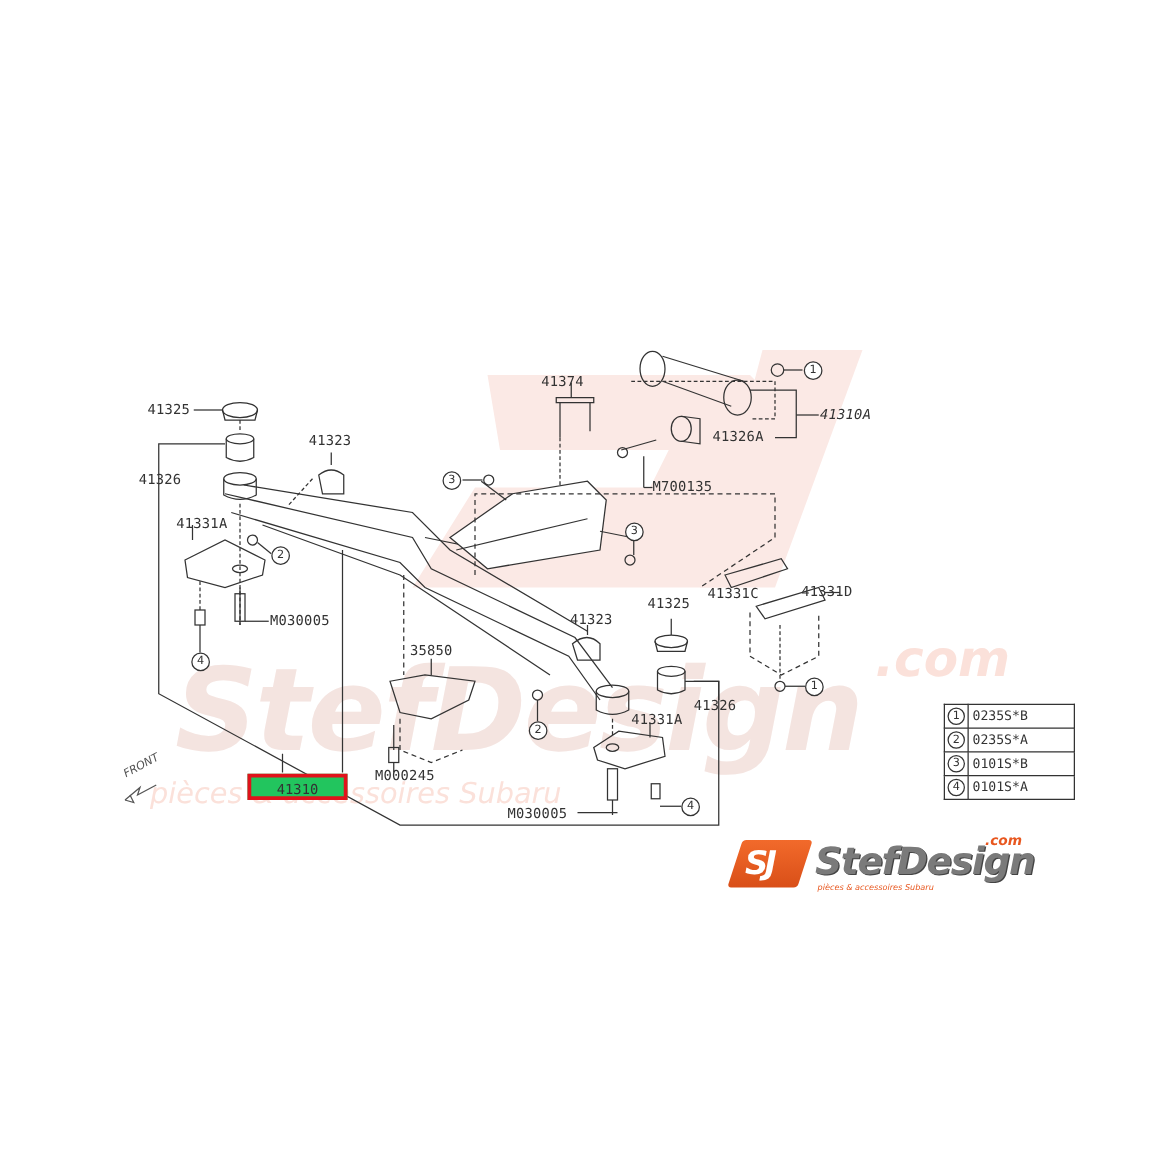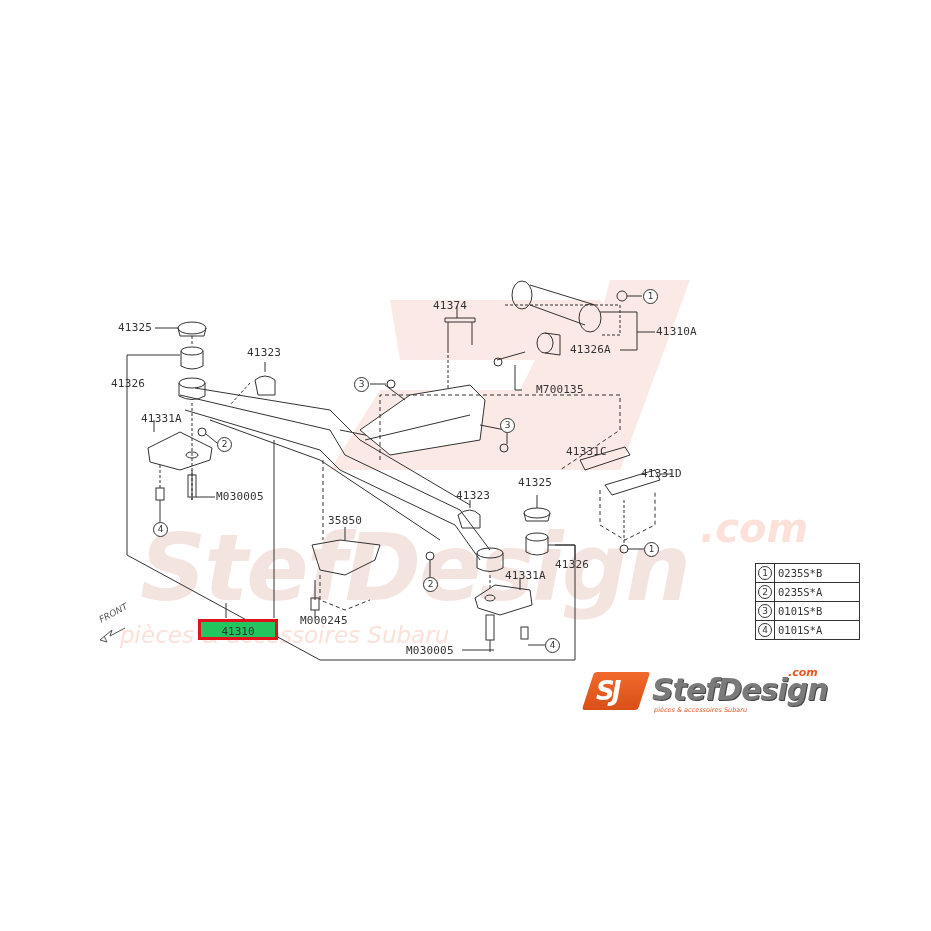--- a/index.html
+++ b/index.html
@@ -175,24 +175,24 @@
     <path d="M100 640 L112 630 L110 636 L125 628" stroke="#555"></path>
     <path d="M100 640 L107 642 L104 636" stroke="#555"></path>
   </svg>
 
   <div class="lbl" style="left:118px;top:322px;">41325</div>
   <div class="lbl" style="left:111px;top:378px;">41326</div>
   <div class="lbl" style="left:247px;top:347px;">41323</div>
   <div class="lbl" style="left:141px;top:413px;">41331A</div>
   <div class="lbl" style="left:216px;top:491px;">M030005</div>
   <div class="lbl" style="left:433px;top:300px;">41374</div>
-  <div class="lbl" style="left:656px;top:326px;">41310A</div>
+  <div class="lbl" style="left:656px;top:326px;font-style:italic;">41310A</div>
   <div class="lbl" style="left:570px;top:344px;text-align:right;">41326A</div>
-  <div class="lbl" style="left:536px;top:384px;">M700135</div>
-  <div class="lbl" style="left:566px;top:446px;">41331C</div>
+  <div class="lbl" style="left:522px;top:384px;">M700135</div>
+  <div class="lbl" style="left:566px;top:469px;">41331C</div>
   <div class="lbl" style="left:641px;top:468px;">41331D</div>
   <div class="lbl" style="left:456px;top:490px;">41323</div>
   <div class="lbl" style="left:518px;top:477px;">41325</div>
   <div class="lbl" style="left:555px;top:559px;">41326</div>
   <div class="lbl" style="left:328px;top:515px;">35850</div>
   <div class="lbl" style="left:505px;top:570px;">41331A</div>
   <div class="lbl" style="left:290px;top:615px;padding-left:10px;">M000245</div>
   <div class="lbl" style="left:406px;top:645px;">M030005</div>
 
   <div class="highlight">

